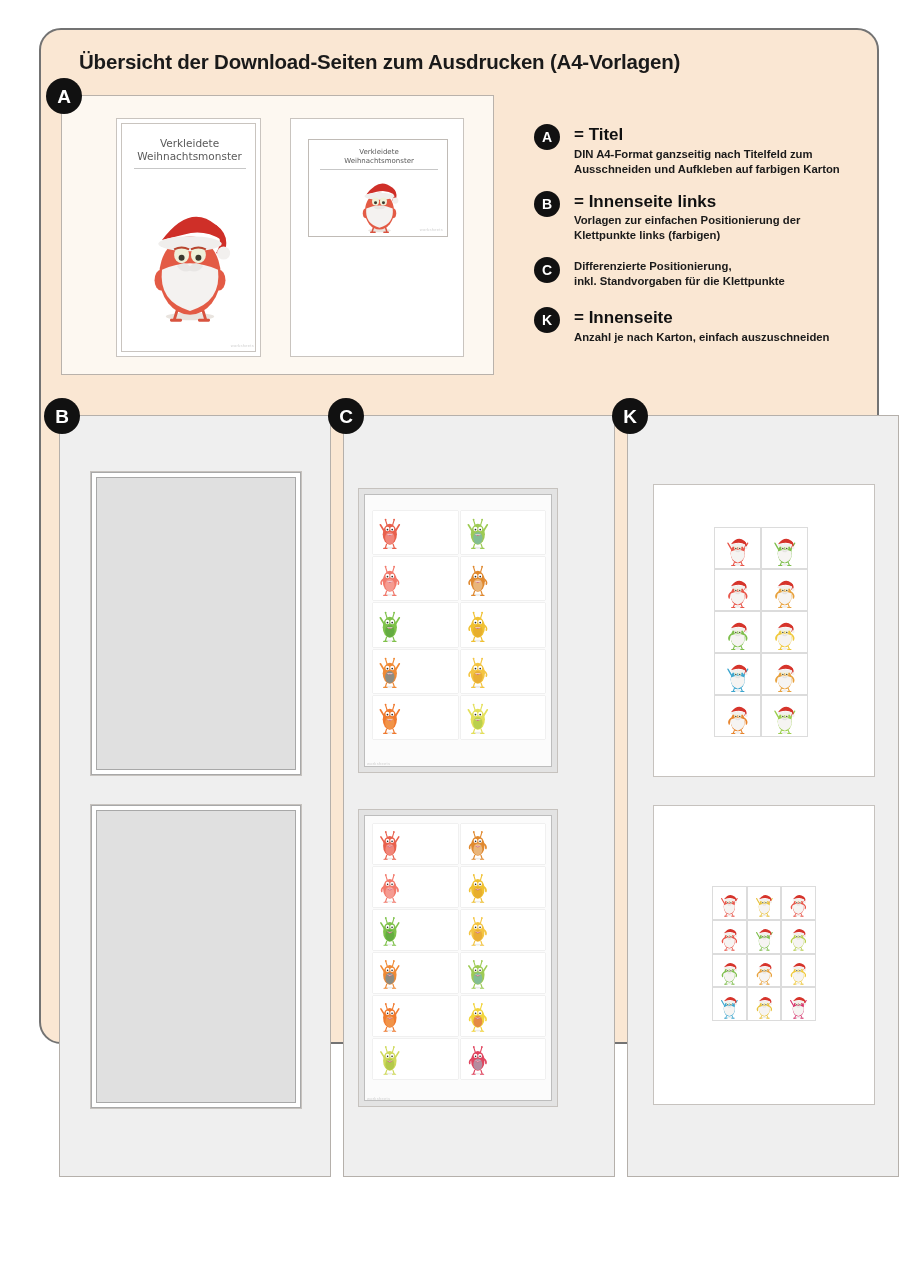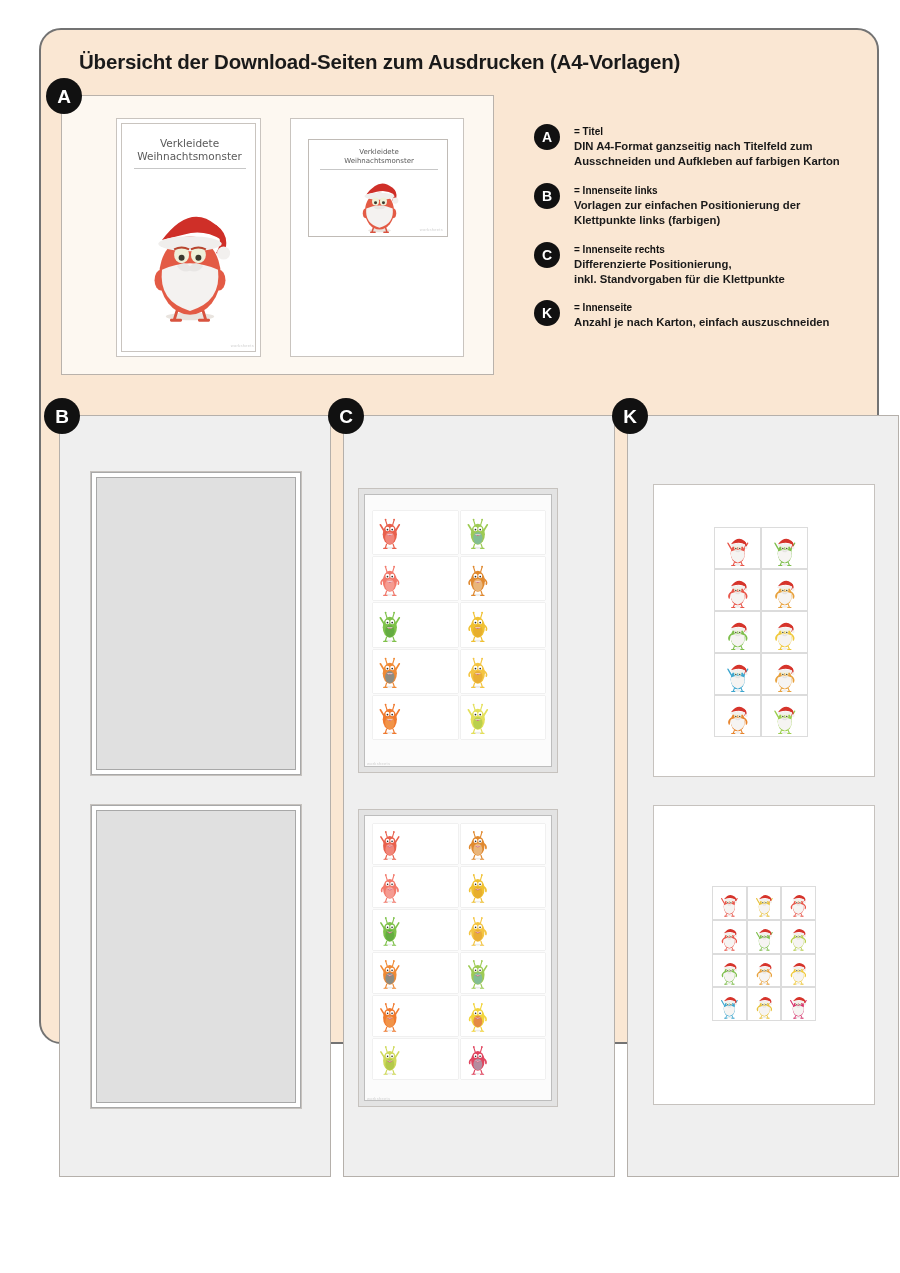--- a/index.html
+++ b/index.html
@@ -53,21 +53,21 @@
   .ttext{
     text-align:center;color:#5a5a5a;font-family:"DejaVu Sans",sans-serif;
     line-height:1.25;
   }
   .trule{height:1px;background:#c7c7c7;margin:5px auto 0;}
   
   .mon{position:absolute;}
   
   .legend{position:absolute;left:493px;top:96px;width:340px;}
   .leg-item{position:relative;margin-bottom:16px;padding-left:40px;min-height:34px;}
-  .leg-head{font-size:10px;font-weight:bold;color:#111;line-height:1.1;margin-bottom:2px;}
+  .leg-head{font-size:17px;font-weight:bold;color:#111;line-height:1.1;margin-bottom:2px;}
   .leg-sub{font-size:11.3px;font-weight:bold;color:#1a1a1a;line-height:1.32;}
   .leg-badge{position:absolute;left:0;top:-2px;}
   
   .panel{
     position:absolute;background:#EFEFEF;border:1px solid #b5b0ab;box-sizing:border-box;
   }
   .panelB{left:18px;top:385px;width:272px;height:762px;}
   .panelC{left:302px;top:385px;width:272px;height:762px;}
   .panelK{left:586px;top:385px;width:272px;height:762px;}
   
@@ -176,21 +176,20 @@
 
     <div class="leg-item">
       <div class="badge sm leg-badge">B</div>
       <div class="leg-head">= Innenseite links</div>
       <div class="leg-sub">Vorlagen zur einfachen Positionierung der</div>
       <div class="leg-sub">Klettpunkte links (farbigen)</div>
     </div>
 
     <div class="leg-item">
       <div class="badge sm leg-badge">C</div>
-      <div class="leg-head">= Innenseite rechts</div>
       <div class="leg-sub">Differenzierte Positionierung,</div>
       <div class="leg-sub">inkl. Standvorgaben für die Klettpunkte</div>
     </div>
 
     <div class="leg-item">
       <div class="badge sm leg-badge">K</div>
       <div class="leg-head">= Innenseite</div>
       <div class="leg-sub">Anzahl je nach Karton, einfach auszuschneiden</div>
     </div>
 

